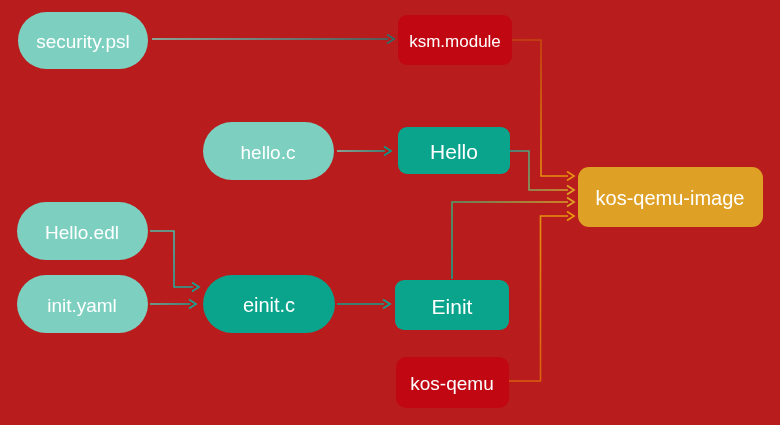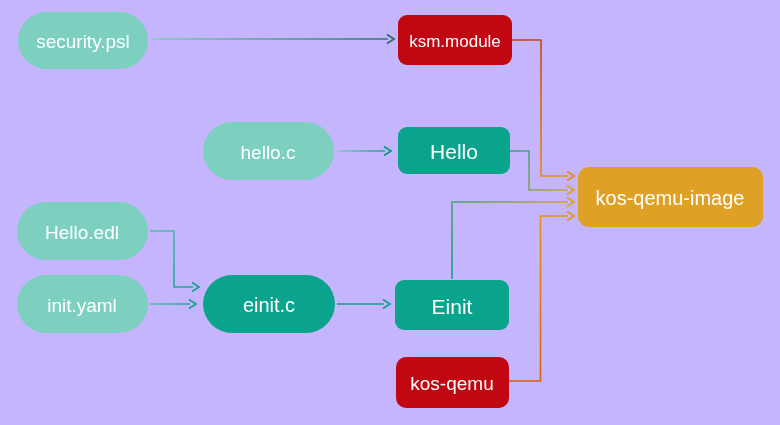--- a/index.html
+++ b/index.html
@@ -8,21 +8,21 @@
     width: 780px;
     height: 425px;
     background: #ffffff;
     font-family: "Liberation Sans", sans-serif;
     overflow: hidden;
   }
   #diagram-root {
     position: relative;
     width: 780px;
     height: 425px;
-    background: #c4b5fd;
+    background: #b91c1c;
   }
   svg { display: block; }
   .node-label {
     fill: #ffffff;
     text-anchor: middle;
     dominant-baseline: central;
     font-family: "Liberation Sans", sans-serif;
   }
   .s17 { font-size: 17px; }
   .s19 { font-size: 19px; }

